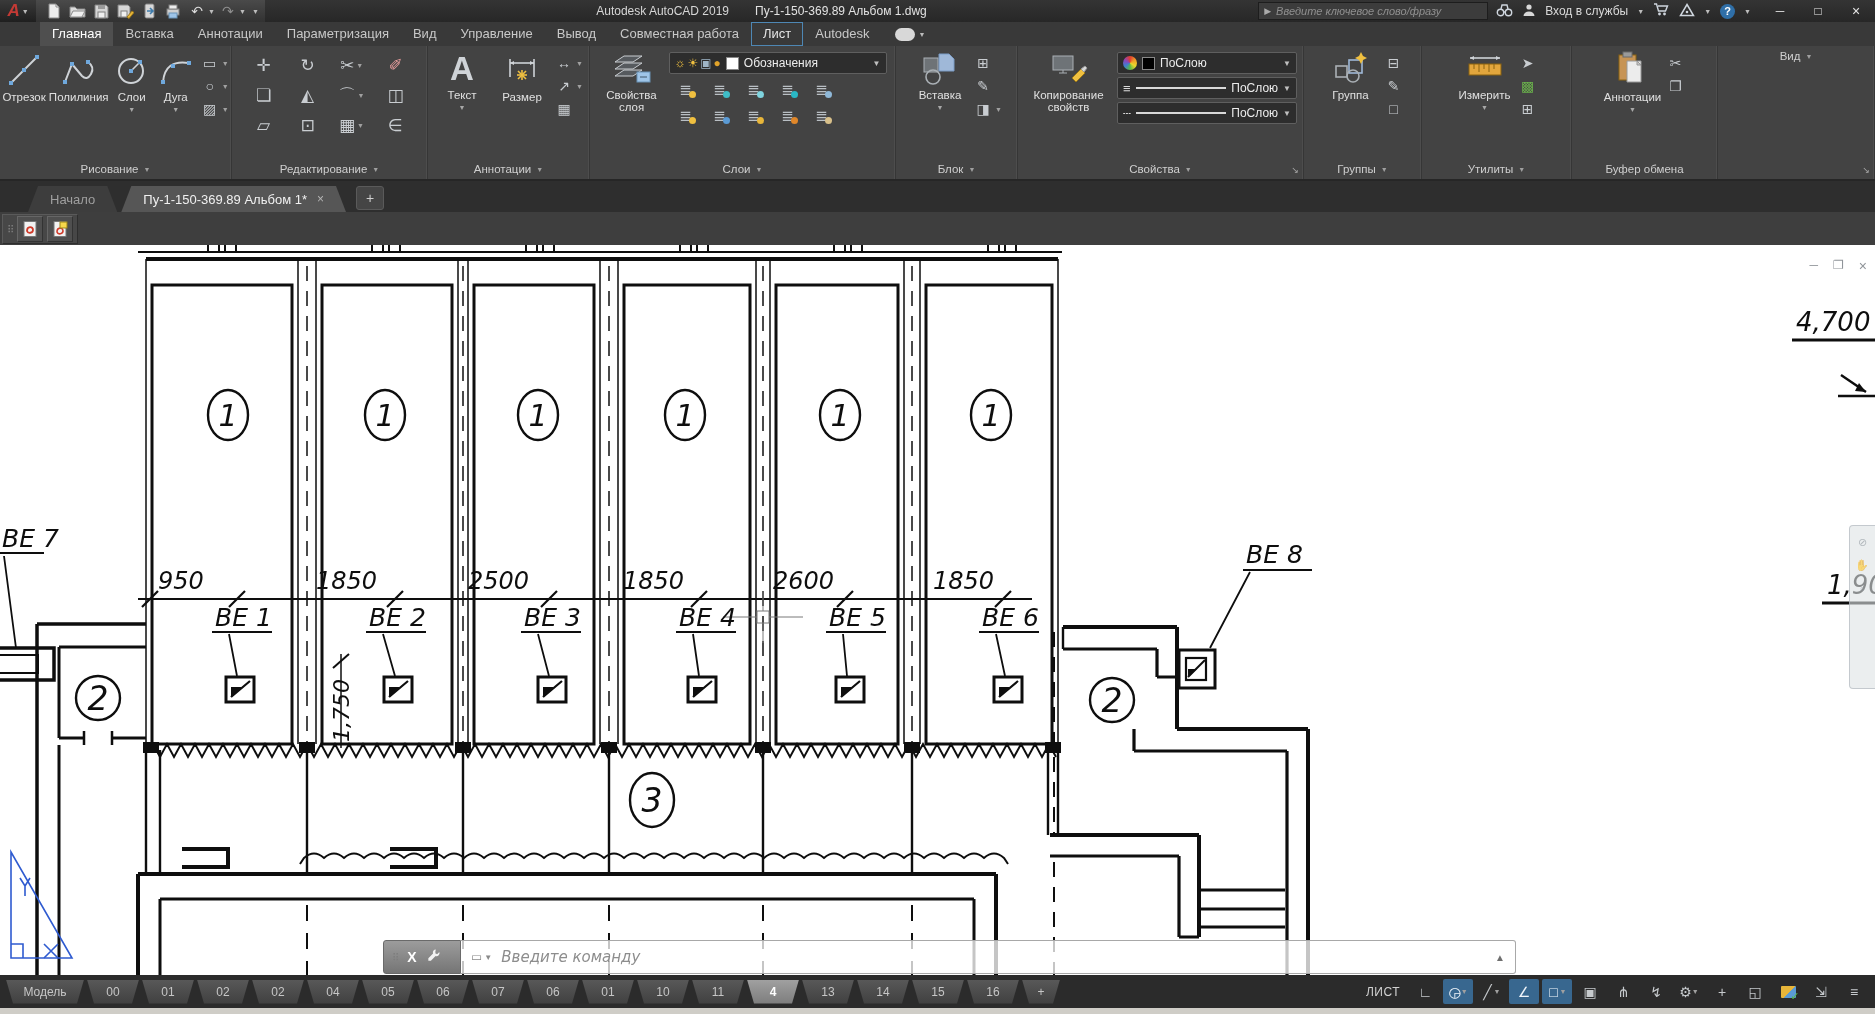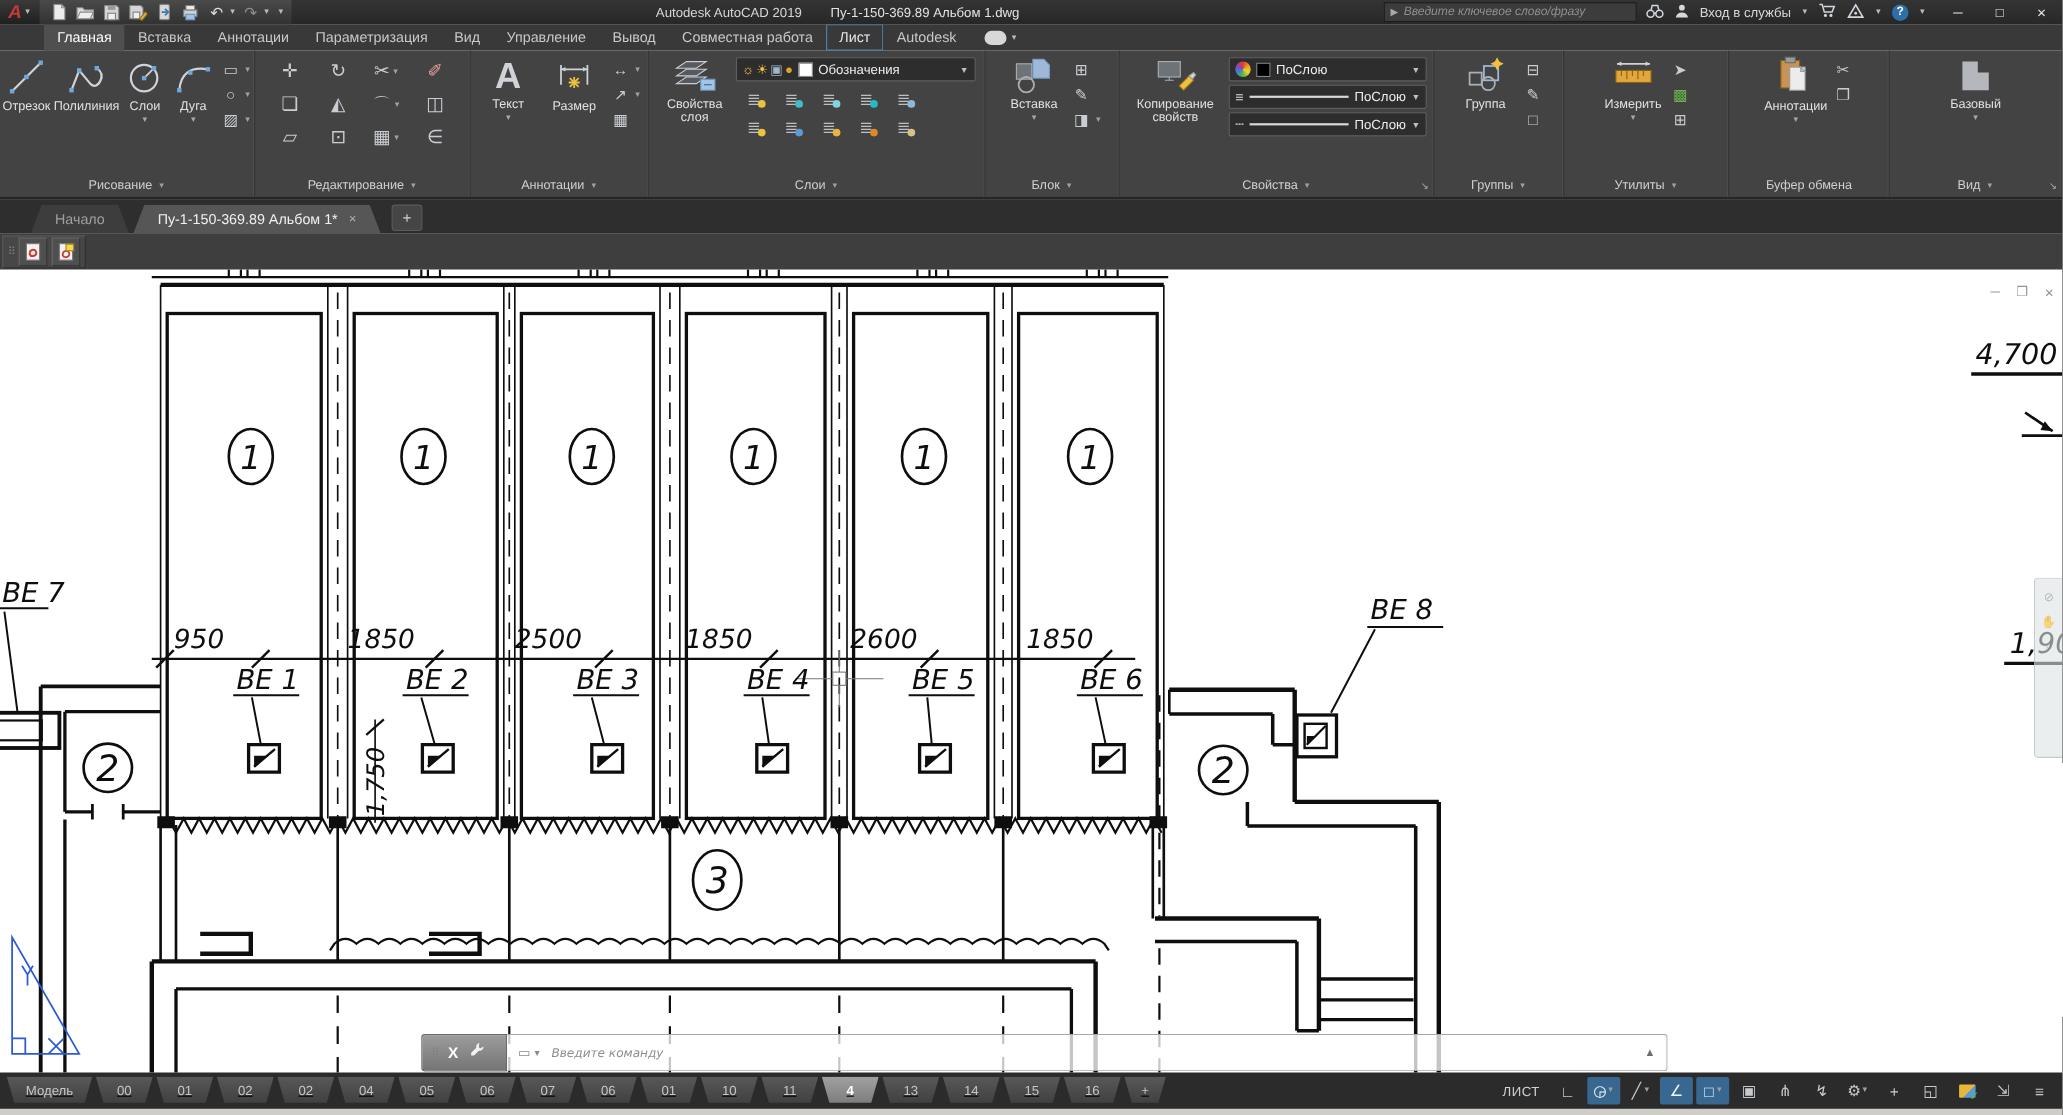--- a/index.html
+++ b/index.html
@@ -90,26 +90,26 @@
   svg text{font-family:"DejaVu Sans",sans-serif;font-style:italic;fill:#0e0e0e;stroke:none}
   .t-dim{font-size:24px}.t-be{font-size:25px}.t-bub{font-size:30px}.t-bub2{font-size:33px}.t-elev{font-size:26px}.t-vdim{font-size:22px}
   
   .cmdbar{position:absolute;left:383px;top:940px;width:1133px;height:34px;display:flex;z-index:10;}
   .cmdcap{width:78px;background:linear-gradient(#9c9c9c,#757575);border:1px solid #6a6a6a;border-radius:3px 0 0 3px;
           display:flex;align-items:center;gap:9px;padding:0 8px;color:#fff;box-sizing:border-box;}
   .cmdcap .x{font-size:14px;font-weight:bold}
   .cmdinput{flex:1;background:rgba(255,255,255,.76);border:1px solid #a8a8a8;border-left:none;border-radius:0 3px 3px 0;
             display:flex;align-items:center;gap:9px;padding:0 10px;box-sizing:border-box;}
   .cmdico{color:#8a8a8a;font-size:12px;display:flex;align-items:center;gap:2px}
-  .cmdtext{color:#8d8d8d;font-style:italic;font-size:11px;font-family:"DejaVu Sans",sans-serif;}
+  .cmdtext{color:#8d8d8d;font-style:italic;font-size:15px;font-family:"DejaVu Sans",sans-serif;}
   .cmdup{margin-left:auto;color:#6f6f6f;font-size:10px}
   
   .statusbar{position:absolute;left:0;top:975px;width:100%;height:33px;background:#2b2b2b;display:flex;align-items:center;
              padding:0 6px;box-sizing:border-box;z-index:15;}
-  .ltabs{display:flex;gap:3px;height:26px;text-decoration:underline;}
+  .ltabs{display:flex;align-items:center;gap:3px;height:26px;}
   .ltab{min-width:40px;height:24px;display:flex;align-items:center;justify-content:center;background:linear-gradient(#585858,#404040);
         color:#c6c6c6;font-size:12px;clip-path:polygon(0 0,100% 0,calc(100% - 7px) 100%,7px 100%);padding:0 6px;}
   .ltab.on{background:linear-gradient(#a0a0a0,#7d7d7d);color:#fff;font-weight:bold;}
   .ltab.model{min-width:66px}
   .ltab.plus{min-width:26px;}
   .sticons{margin-left:auto;display:flex;align-items:center;gap:3px;}
   .stlabel{color:#d2d2d2;font-size:12px;letter-spacing:.5px;margin-right:7px}
   .sicon{height:25px;min-width:26px;display:flex;align-items:center;justify-content:center;border-radius:2px;color:#c6cacd;
          font-size:14px;padding:0 2px;}
   .sicon.on{background:#38678f;color:#eef4fa;}
@@ -638,29 +638,20 @@
               </span>
             </div>
           </div>
       </div>
       <div class="plabel">
           <span>Буфер обмена</span>
         </div>
     </div>
 
     <div class="panel" style="flex:1">
-      <div class="pbody">
-        <div class="rbig">
-          <svg width="40" height="38" viewBox="0 0 40 38">
-              <path d="M8 6h14v10h10v16H8z" fill="#b4b8bc"></path>
-            </svg>
-          <span>Базовый</span>
-            <span class="car">▼</span>
-        </div>
-      </div>
       <div class="plabel">
           <span>Вид</span>
           <span class="car">▼</span>
         </div>
       <span class="pexp">↘</span>
     </div>
   </div>
 
   <div class="ftabs">
     <div class="ftab">

